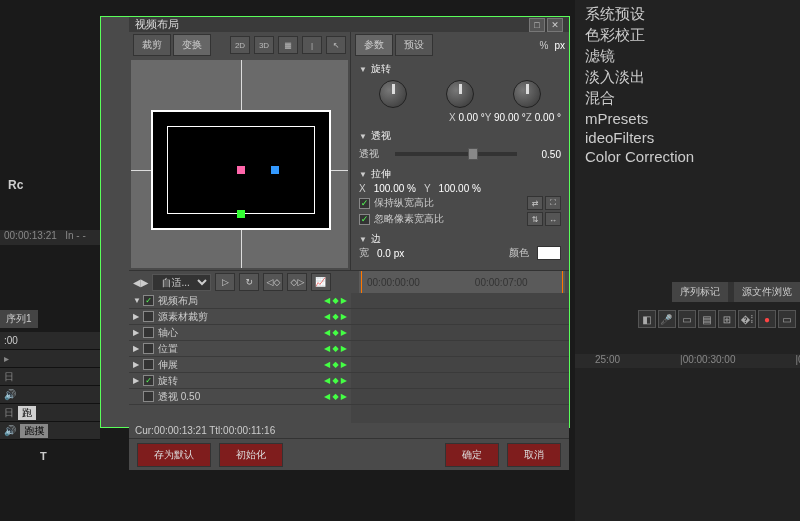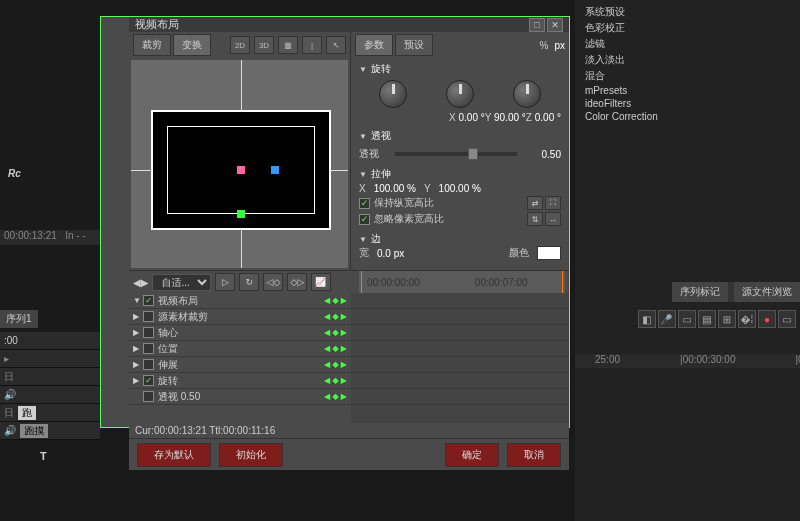--- a/index.html
+++ b/index.html
@@ -2,35 +2,35 @@
 <html><head>
 <meta charset="utf-8">
 <style>
 * { margin: 0; padding: 0; box-sizing: border-box; font-family: "Microsoft YaHei", sans-serif; font-size: 10px; }
 body { background: #1a1a1a; color: #ccc; width: 800px; height: 521px; overflow: hidden; position: relative; }
 
 
 .bg-timeline { position: absolute; left: 0; top: 230px; width: 100px; height: 15px; background: #2a2a2a; color: #888; padding: 0 4px; }
 .bg-sidebar { position: absolute; right: 0; top: 0; width: 225px; height: 521px; background: #222; }
 .bg-side-list { padding: 4px 0; color: #ccc; }
-.bg-side-item { padding: 1px 10px; font-size: 10px; }
+.bg-side-item { padding: 1px 10px; font-size: 15px; }
 .bg-tabs { position: absolute; right: 0; top: 282px; height: 20px; display: flex; gap: 6px; background: #333; }
 .bg-tab { padding: 3px 8px; background: #444; color: #ccc; cursor: pointer; }
 .bg-toolbar { position: absolute; right: 0; top: 310px; height: 18px; display: flex; gap: 2px; padding: 0 4px; }
 .bg-tool { width: 18px; height: 18px; background: #333; border: 1px solid #555; display: flex; align-items: center; justify-content: center; color: #aaa; }
 .bg-ruler { position: absolute; right: 0; top: 354px; height: 14px; width: 225px; background: #2a2a2a; color: #888; display: flex; gap: 60px; padding-left: 20px; justify-content: space-between; }
 .bg-left-col { position: absolute; left: 0; top: 310px; width: 100px; }
 .bg-left-tab { background: #444; padding: 2px 6px; color: #ccc; display: inline-block; }
 .bg-tracks { margin-top: 4px; }
 .bg-track { height: 18px; background: #2a2a2a; border-bottom: 1px solid #111; display: flex; align-items: center; padding: 0 4px; gap: 4px; }
 .bg-track .sp { color: #888; }
 .clip { display: inline-block; background: #d0d0d0; color: #000; padding: 0 4px; height: 14px; line-height: 14px; }
 .clip2 { background: #888; color: #000; }
 .t-label { position: absolute; left: 40px; top: 450px; color: #ccc; font-weight: bold; font-size: 11px; }
-.rc-label { position: absolute; left: 8px; top: 168px; color: #ccc; font-size: 10px; font-weight: bold; font-style: italic; }
+.rc-label { position: absolute; left: 8px; top: 178px; color: #ccc; font-size: 12px; font-weight: bold; }
 
 
 .dialog { position: absolute; left: 100px; top: 16px; width: 470px; height: 412px; background: #4a4a4a; border: 1px solid #5aff5a; display: flex; flex-direction: column; padding-left: 28px; }
 .titlebar { height: 20px; background: #3a3a3a; display: flex; align-items: center; justify-content: space-between; padding: 0 6px; }
 .titlebar .title { color: #ddd; font-size: 11px; }
 .titlebar .wbtns { display: flex; gap: 2px; }
 .wbtn { width: 16px; height: 14px; background: #555; border: 1px solid #777; color: #ccc; display: flex; align-items: center; justify-content: center; font-size: 9px; cursor: pointer; }
 
 .upper { display: flex; height: 290px; }
 .left-pane { width: 222px; border-right: 1px solid #333; display: flex; flex-direction: column; }

